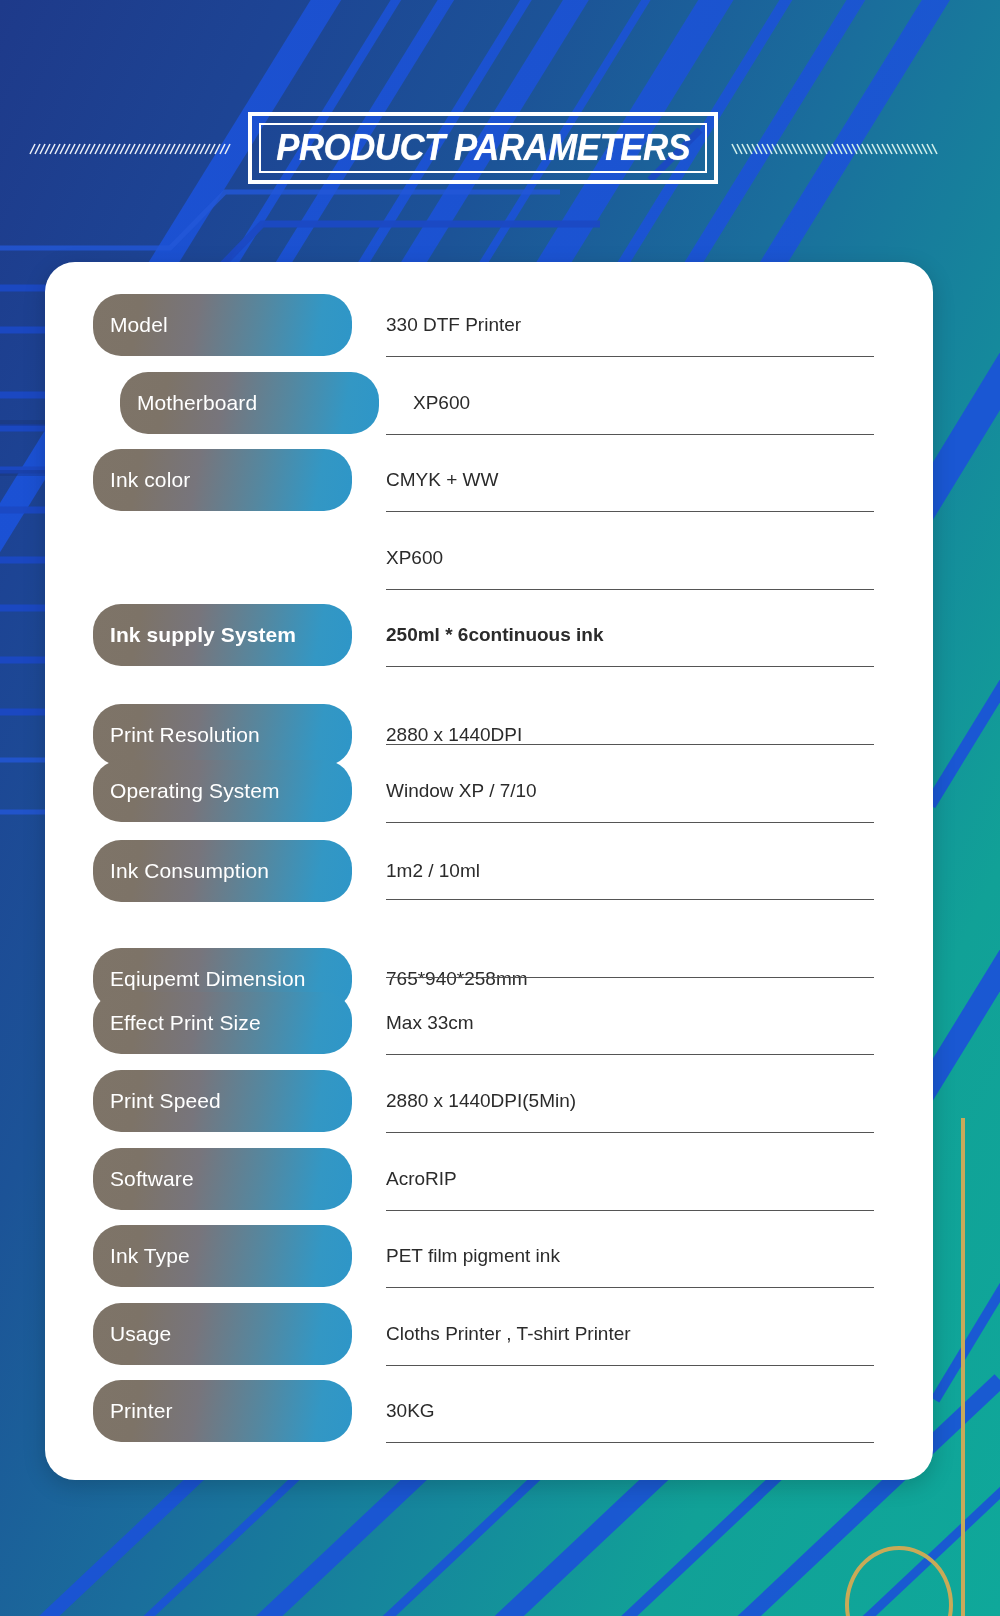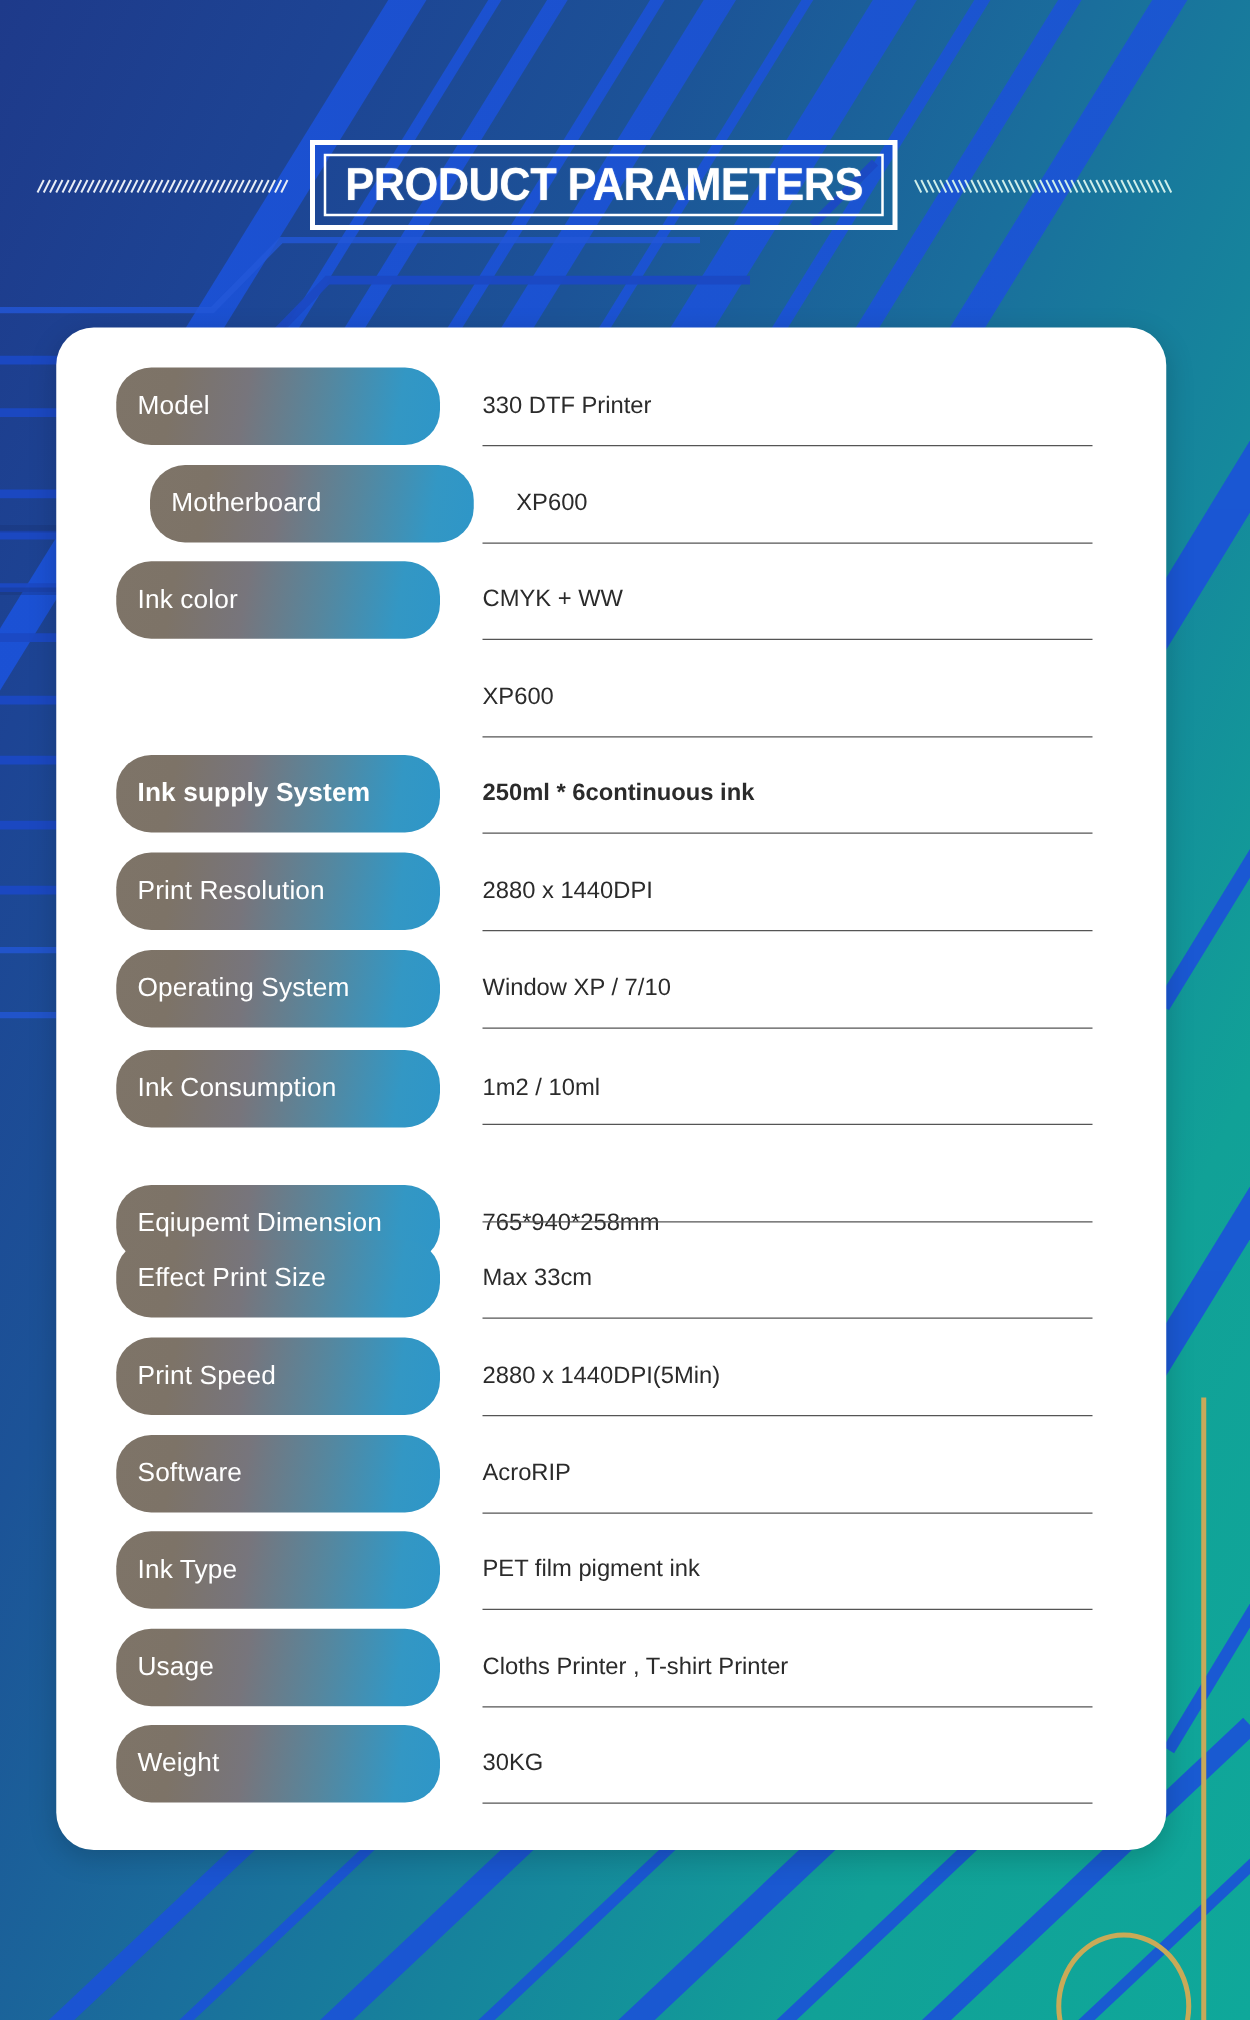--- a/index.html
+++ b/index.html
@@ -16,21 +16,21 @@
   .bg-base {
     position:absolute; inset:0;
     background: linear-gradient(115deg,
        #1e3a8a 0%, #1d4494 16%, #1c5397 32%,
        #1a6e9c 50%, #15899c 66%, #11a197 80%, #0fa89a 100%);
   }
   .bg-svg { position:absolute; inset:0; width:1000px; height:1616px; }
 
   
   #header {
-    position:absolute; left:0; top:0; width:1000px; height:262px; z-index:3;
+    position:absolute; left:0; top:0; width:1000px; height:262px; z-index:3;font-style:italic;
   }
   .title-frame {
     position:absolute; left:248px; top:112px;
     width:470px; height:72px;
     border:4px solid #ffffff;
     display:flex; align-items:center; justify-content:center;
   }
   .title-frame-inner {
     position:absolute; left:7px; top:7px; right:7px; bottom:7px;
     border:2px solid #ffffff;
@@ -329,21 +329,21 @@
       <div class="row-rule" style="top: 326.8px;"></div>
       <div class="row" style="top: 342.4px; font-weight: bold;">
         <div class="row-label">
           <span>Ink supply System</span>
         </div>
         <div class="row-value">
           <span>250ml * 6continuous ink</span>
         </div>
       </div>
       <div class="row-rule" style="top: 404.4px;"></div>
-      <div class="row" style="top: 420px; text-decoration: underline;">
+      <div class="row" style="top: 442px; text-decoration: underline;">
         <div class="row-label">
           <span>Print Resolution</span>
         </div>
         <div class="row-value">
           <span>2880 x 1440DPI</span>
         </div>
       </div>
       <div class="row-rule" style="top: 482px;"></div>
       <div class="row" style="top: 497.6px;">
         <div class="row-label">
@@ -412,21 +412,21 @@
         <div class="row-label">
           <span>Usage</span>
         </div>
         <div class="row-value">
           <span>Cloths Printer , T-shirt Printer</span>
         </div>
       </div>
       <div class="row-rule" style="top: 1102.8px;"></div>
       <div class="row" style="top: 1118.4px;">
         <div class="row-label">
-          <span>Weight</span>
+          <span>Printer</span>
         </div>
         <div class="row-value">
           <span>30KG</span>
         </div>
       </div>
       <div class="row-rule" style="top: 1180.4px;"></div>
     </div>
 </div>
 
 </body></html>

